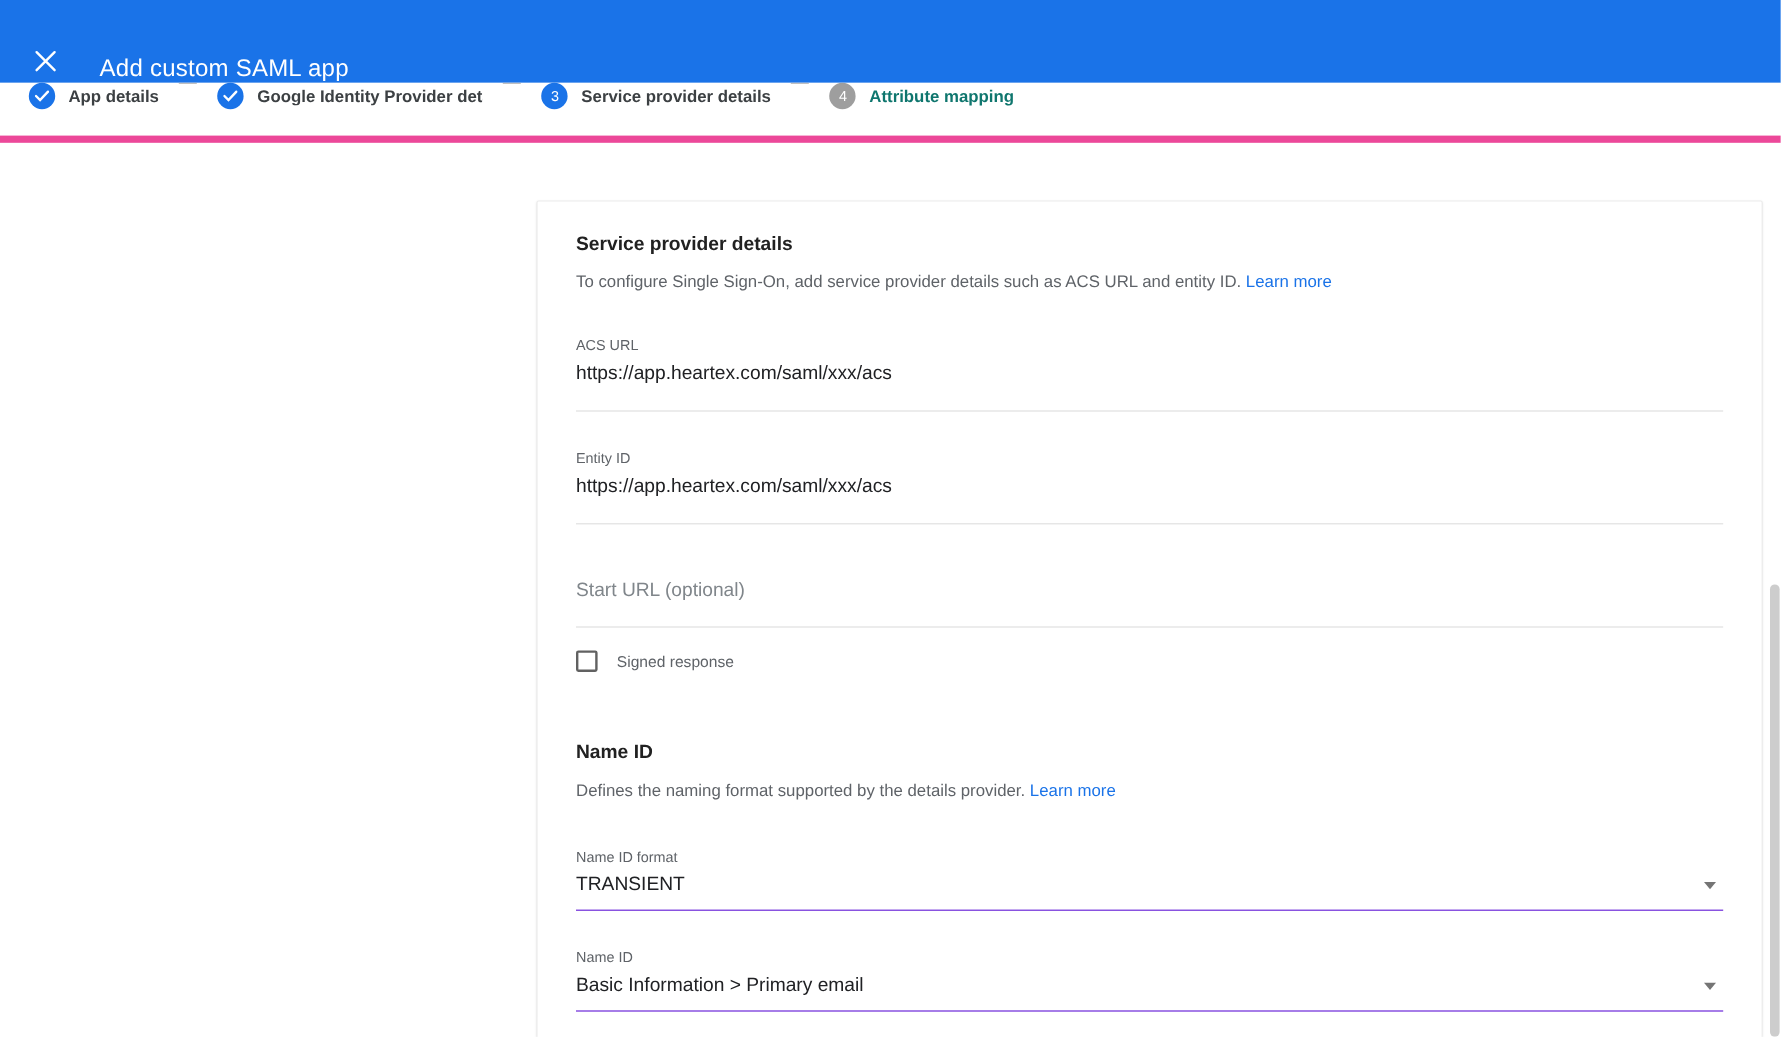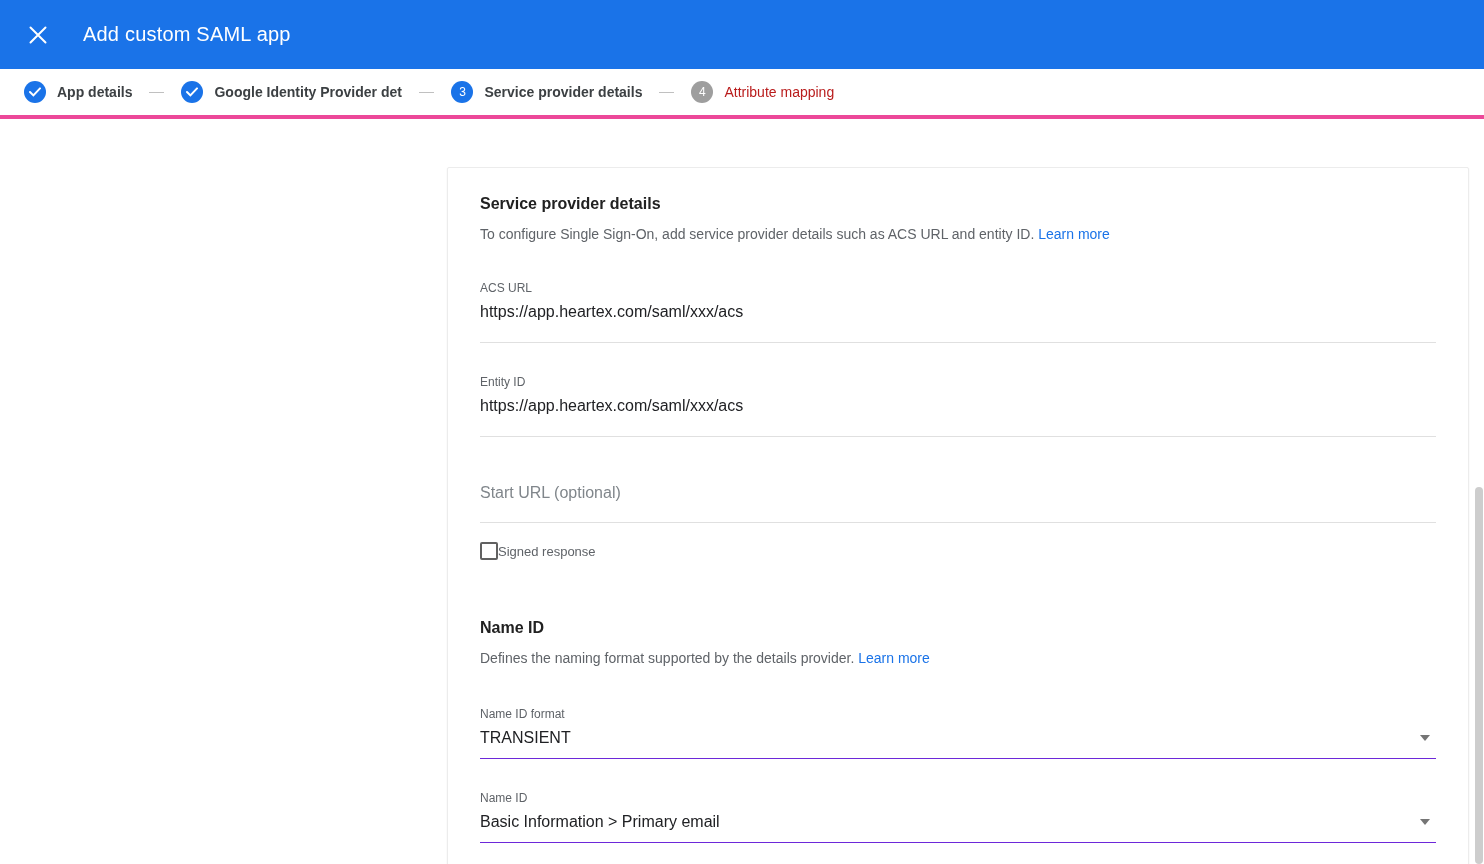--- a/index.html
+++ b/index.html
@@ -9,59 +9,59 @@
     font-family:"Liberation Sans", sans-serif;
     overflow:hidden;
     position:relative;
   }
 
   
   .appbar {
     height:69px;
     background:#1a73e8;
     display:flex;
-    align-items:center;
+    align-items:flex-end;
     padding:0 24px;
   }
   .close-btn {
     width:36px; height:36px;
     display:flex; align-items:center; justify-content:center;
     cursor:pointer;
     margin-left:-4px;
   }
   .appbar-title {
     color:#ffffff;
     font-size:20px;
     font-weight:500;
     margin-left:27px;
     letter-spacing:.2px;
   }
 
   
   .stepper {
     height:50px;
     background:#ffffff;
-    border-bottom:4px solid #ec4899;
+    border-bottom:6px solid #ec4899;
     display:flex;
-    align-items:center;
+    align-items:flex-start;
     padding:0 24px;
   }
   .step { display:flex; align-items:center; }
   .step-circle {
     width:22px; height:22px;
     border-radius:50%;
     display:flex; align-items:center; justify-content:center;
     flex:none;
   }
   .step.completed .step-circle, .step.active .step-circle { background:#1a73e8; }
   .step.upcoming .step-circle { background:#9e9e9e; }
   .step-number { color:#ffffff; font-size:12px; }
   .step-label { margin-left:11px; font-size:14px; white-space:nowrap; }
   .step.completed .step-label, .step.active .step-label { color:#3c4043; font-weight:bold; }
-  .step.upcoming .step-label { color:#b91c1c; font-weight:400; }
+  .step.upcoming .step-label { color:#0f766e; font-weight:700; }
   .step-label.truncate { max-width:188px; overflow:hidden; }
   .step-sep {
     width:15px; height:1px;
     background:#9e9e9e;
     opacity:.65;
     margin:0 17px;
     flex:none;
   }
 
   
@@ -100,21 +100,21 @@
 
   .checkbox-row { display:flex; align-items:center; margin-top:19px; }
   .checkbox {
     width:18px; height:18px;
     border:2px solid #616161;
     border-radius:2px;
     background:#ffffff;
     cursor:pointer;
     flex:none;
   }
-  .checkbox-label { font-size:13px; color:#5f6368; }
+  .checkbox-label { margin-left:16px; font-size:13px; color:#5f6368; }
 
   .nameid-title { margin-top:58px; }
 
   .select-field { margin-top:40px; }
   .select-field.second { margin-top:32px; }
   .select-box {
     display:flex; align-items:center; justify-content:space-between;
     border-bottom:1px solid #6d28d9;
     padding:7px 0 11px;
     cursor:pointer;

